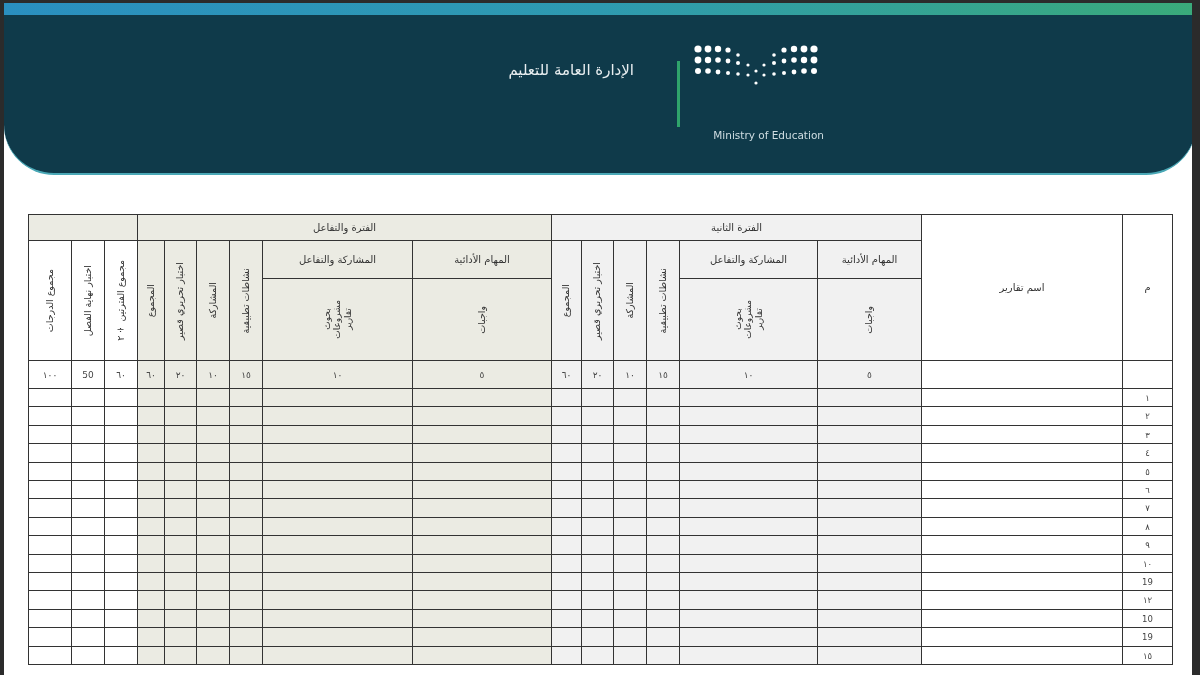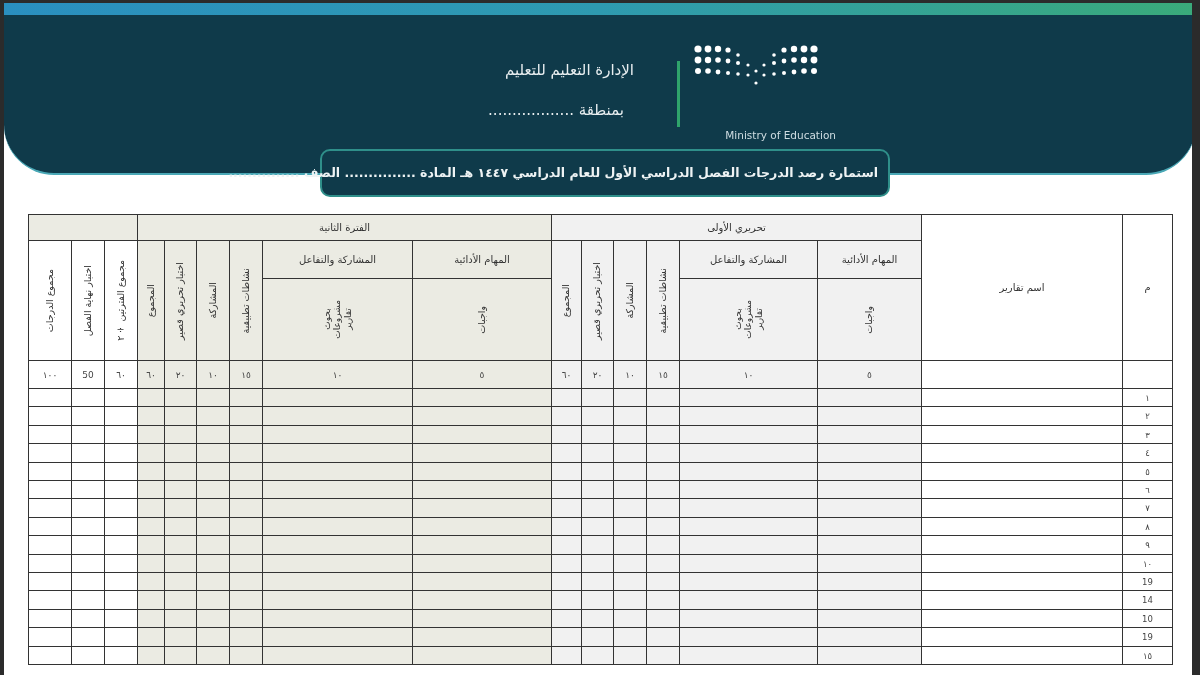--- a/index.html
+++ b/index.html
@@ -10,21 +10,21 @@
 
   .top-strip { position: absolute; left: 0; top: 0; width: 100%; height: 12px;
     background: linear-gradient(90deg, #2a8fc0 0%, #2e9ab0 50%, #3aaa7a 100%); }
   .banner { position: absolute; left: 0; top: 12px; width: 100%; height: 160px;
     background: #0f3a4a; border-radius: 0 0 50px 50px; border-bottom: 2px solid #4aa8b6; }
 
   .logo { position: absolute; left: 684px; top: 40px; width: 136px; height: 104px; }
   .logo-dots { position: absolute; left: 4px; top: 0; width: 128px; height: 50px; }
   .logo-ar { position: absolute; left: 0; top: 54px; width: 136px; text-align: right;
     color: #ffffff; font-size: 20px; font-weight: bold; direction: rtl; letter-spacing: 1px; }
-  .logo-en { position: absolute; left: 12px; top: 86px; width: 136px; text-align: right;
+  .logo-en { position: absolute; left: 0; top: 86px; width: 136px; text-align: right;
     color: #cfdde2; font-size: 10.5px; }
   .logo-divider { position: absolute; left: 673px; top: 58px; width: 3px; height: 66px; background: #2fa36b; }
 
   .admin-title { position: absolute; left: 420px; top: 58px; width: 210px; text-align: right;
     color: #e8eef0; font-size: 15px; direction: rtl; }
   .region { position: absolute; left: 420px; top: 98px; width: 200px; text-align: right;
     color: #e8eef0; font-size: 15px; direction: rtl; }
 
   .form-title-box { position: absolute; left: 316px; top: 146px; width: 570px; height: 48px;
     background: #0f3a4a; border: 2px solid #2f8f8a; border-radius: 10px;
@@ -89,32 +89,30 @@
           <circle cx="64" cy="28" r="1.6"></circle>
           <circle cx="72" cy="22" r="1.6"></circle>
           <circle cx="82" cy="12" r="1.8"></circle>
         <circle cx="64" cy="40" r="1.6"></circle>
       </g>
     </svg>
     <div class="logo-en">Ministry of Education</div>
   </div>
   <div class="logo-divider"></div>
 
-  <div class="admin-title">الإدارة التعليم للتعليم</div>
-  <div class="region">بمنطقة ..................</div>
-
-  <div class="form-title-box">استمارة رصد الدرجات الفصل الدراسي الأول للعام الدراسي ١٤٤٧ هـ المادة ............... الصف ...............</div>
+  <div class="admin-title">الإدارة العامة للتعليم</div>
+
 
   <div class="grid" id="grid">
       <div class="cell p2" style="left: 24px; top: 211px; width: 110px; height: 27px;"></div>
       <div class="cell p2" style="left: 133px; top: 211px; width: 415px; height: 27px;">
+        <span class="">الفترة والتفاعل</span>
+      </div>
+      <div class="cell p1" style="left: 547px; top: 211px; width: 371px; height: 27px;">
         <span class="">الفترة الثانية</span>
-      </div>
-      <div class="cell p1" style="left: 547px; top: 211px; width: 371px; height: 27px;">
-        <span class="">تحريري الأولى</span>
       </div>
       <div class="cell wh" style="left: 917px; top: 211px; width: 202px; height: 147px;">
         <span class="">اسم تقارير</span>
       </div>
       <div class="cell wh" style="left: 1118px; top: 211px; width: 51px; height: 147px;">
         <span class="">م</span>
       </div>
       <div class="cell wh" style="left: 24px; top: 237px; width: 44px; height: 121px;">
         <span class="vert">مجموع الدرجات</span>
       </div>
@@ -442,21 +440,21 @@
       <div class="cell p2" style="left: 258px; top: 587px; width: 151px; height: 20px;"></div>
       <div class="cell p2" style="left: 408px; top: 587px; width: 140px; height: 20px;"></div>
       <div class="cell p1" style="left: 547px; top: 587px; width: 31px; height: 20px;"></div>
       <div class="cell p1" style="left: 577px; top: 587px; width: 33px; height: 20px;"></div>
       <div class="cell p1" style="left: 609px; top: 587px; width: 34px; height: 20px;"></div>
       <div class="cell p1" style="left: 642px; top: 587px; width: 34px; height: 20px;"></div>
       <div class="cell p1" style="left: 675px; top: 587px; width: 139px; height: 20px;"></div>
       <div class="cell p1" style="left: 813px; top: 587px; width: 105px; height: 20px;"></div>
       <div class="cell wh" style="left: 917px; top: 587px; width: 202px; height: 20px;"></div>
       <div class="cell wh rownum" style="left: 1118px; top: 587px; width: 51px; height: 20px;">
-        <span class="">14</span>
+        <span class="">١٢</span>
       </div>
       <div class="cell wh" style="left: 24px; top: 606px; width: 44px; height: 19px;"></div>
       <div class="cell wh" style="left: 67px; top: 606px; width: 34px; height: 19px;"></div>
       <div class="cell wh" style="left: 100px; top: 606px; width: 34px; height: 19px;"></div>
       <div class="cell p2" style="left: 133px; top: 606px; width: 28px; height: 19px;"></div>
       <div class="cell p2" style="left: 160px; top: 606px; width: 33px; height: 19px;"></div>
       <div class="cell p2" style="left: 192px; top: 606px; width: 34px; height: 19px;"></div>
       <div class="cell p2" style="left: 225px; top: 606px; width: 34px; height: 19px;"></div>
       <div class="cell p2" style="left: 258px; top: 606px; width: 151px; height: 19px;"></div>
       <div class="cell p2" style="left: 408px; top: 606px; width: 140px; height: 19px;"></div>

